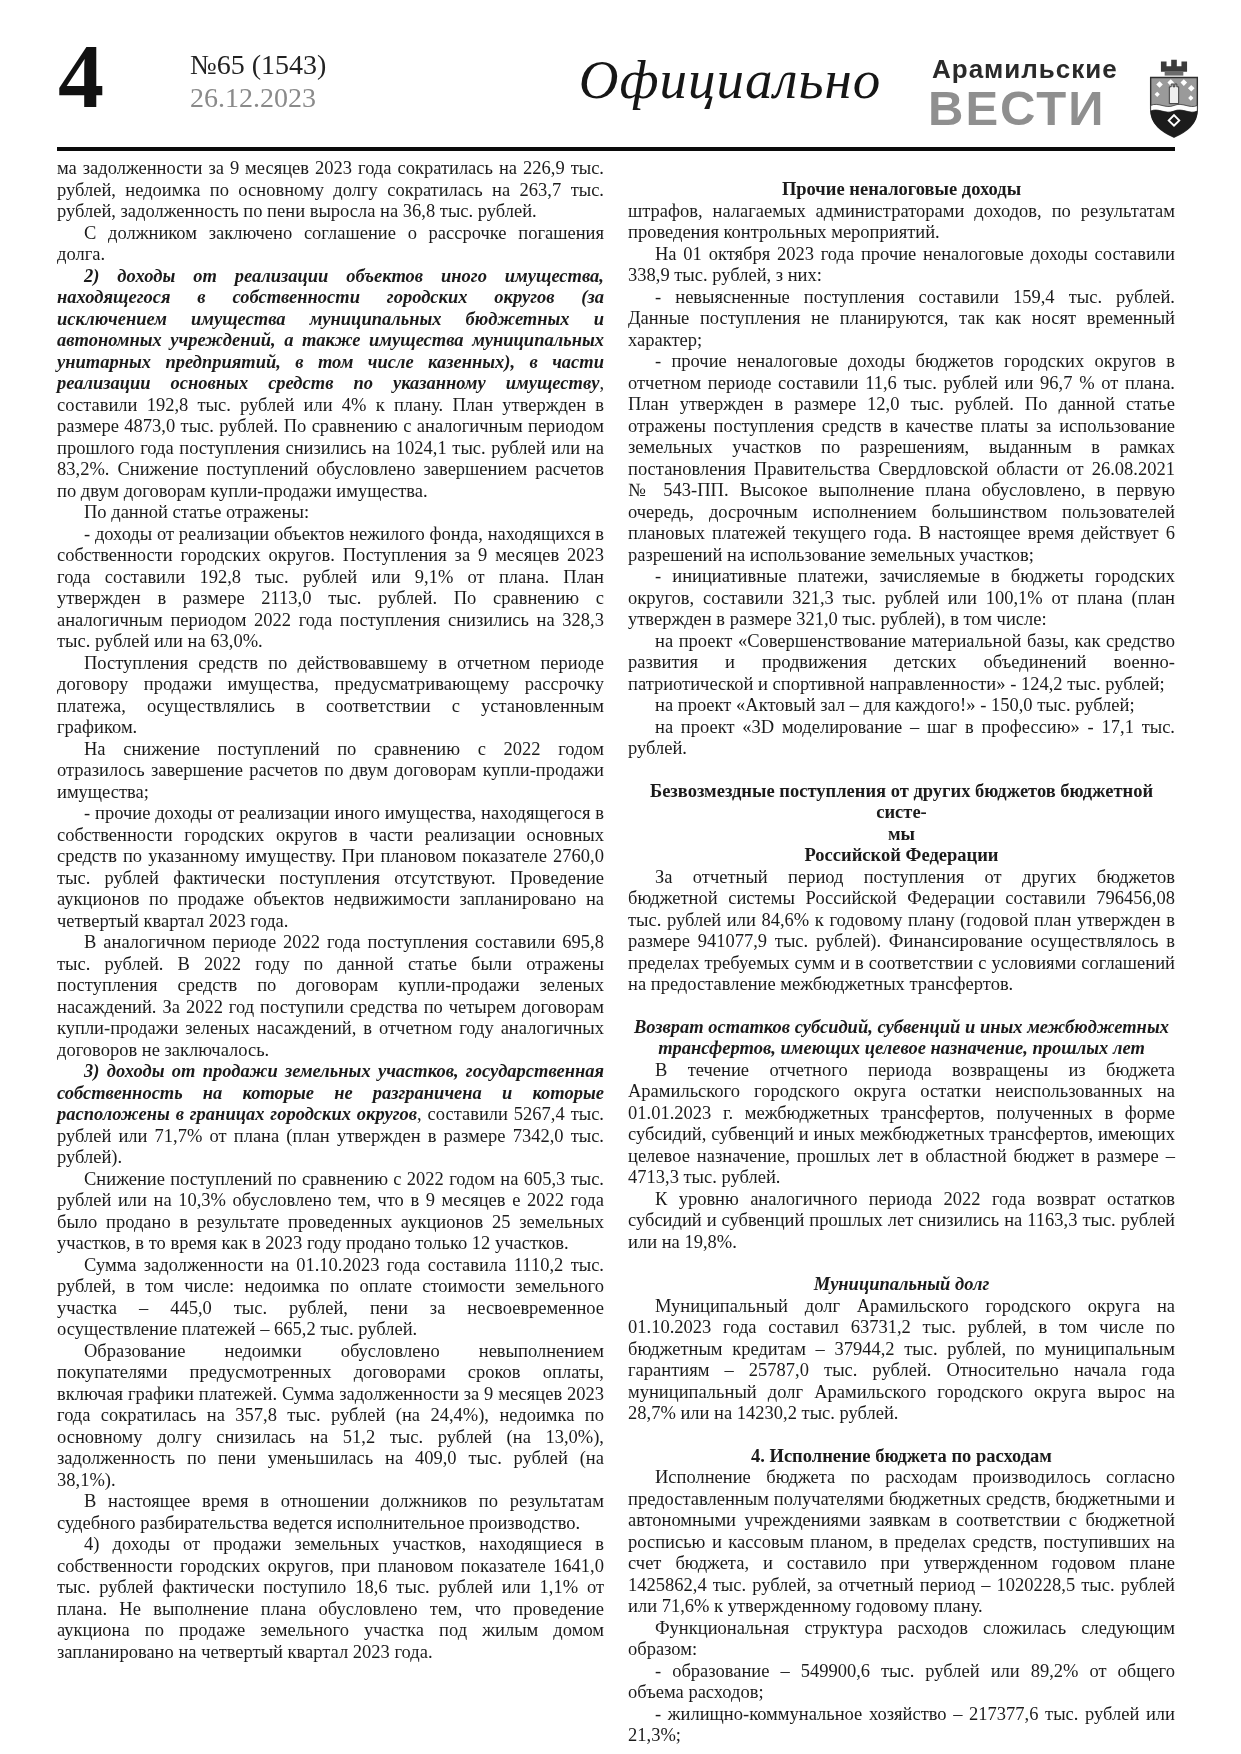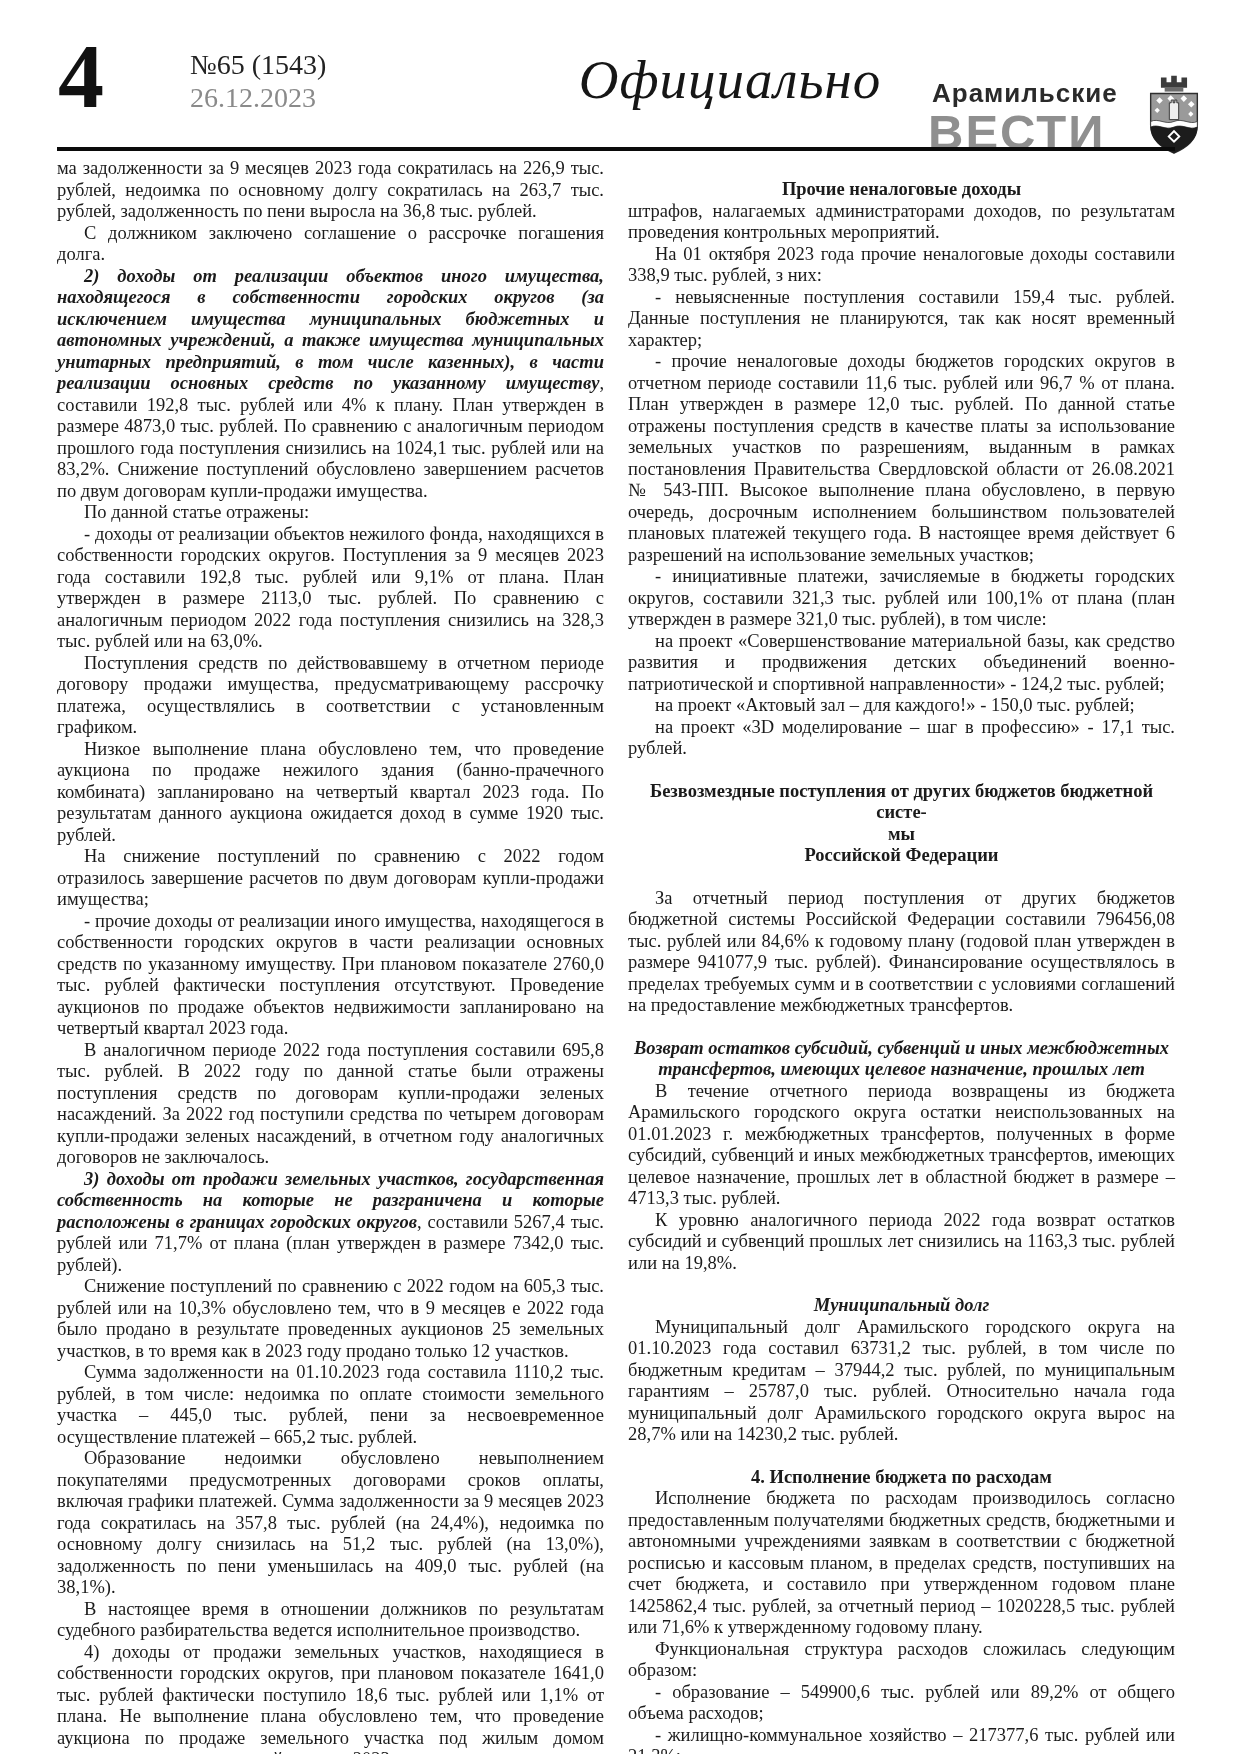--- a/index.html
+++ b/index.html
@@ -19,21 +19,21 @@
     color: #111;
   }
   .issue-block { position: absolute; left: 190px; top: 48px; line-height: 33px; }
   .issue-number { font-size: 28px; color: #222; }
   .issue-date { font-size: 28px; }
   .section-title {
     position: absolute; left: 545px; top: 52px; width: 370px;
     font-size: 55px; font-style: italic; letter-spacing: 1px;
     color: #161616; text-align: center; line-height: 1;
   }
-  .masthead { position: absolute; left: 928px; top: 72px; display: flex; align-items: flex-end; gap: 28px; }
+  .masthead { position: absolute; left: 928px; top: 56px; display: flex; align-items: flex-start; gap: 28px; }
   .masthead-text { font-family: "Liberation Sans", sans-serif; }
   .masthead-line1 { font-size: 26px; font-weight: 700; color: #2a2a2a; letter-spacing: 1px; line-height: 1; padding-left: 4px; }
   .masthead-line2 { font-size: 49px; font-weight: 700; letter-spacing: 2px; line-height: 0.95; margin-top: 3px; }
   .header-rule { position: absolute; left: 57px; top: 147px; width: 1118px; height: 4px; }
   
   .content {
     position: absolute; left: 57px; top: 158px; width: 1118px;
     display: flex; gap: 24px;
   }
   .col { width: 547px; }
@@ -43,21 +43,21 @@
     text-align: justify; text-indent: 27px;
     hyphens: auto; -webkit-hyphens: auto;
   }
   p.noind { text-indent: 0; }
   p.h, p.hi {
     text-align: center; text-indent: 0;
     font-weight: 700; margin-top: 21px;
     white-space: pre-line;
   }
   p.hi { font-style: italic; }
-  p.gap-after { margin-bottom: 21px; }
+  p.gap-after { }
   .run-bi { font-weight: 700; font-style: italic; }
   
   .crest { display: block; }
 </style>
 </head>
 <body>
 
 <div class="page" style="color: rgb(27, 27, 27);">
 
   <div class="page-number">4</div>
@@ -103,21 +103,20 @@
   <div class="header-rule" id="header-rule" style="background: rgb(10, 10, 10);"></div>
 
   <main class="content">
     <div class="col" id="col-left">
         <p class="blk p noind"><span>ма задолженности за 9 месяцев 2023 года сократилась на 226,9 тыс. рублей, недоимка по основному долгу сократилась на 263,7 тыс. рублей, задолженность по пени выросла на 36,8 тыс. рублей.</span></p>
         <p class="blk p"><span>С должником заключено соглашение о рассрочке погашения долга.</span></p>
         <p class="blk p"><span class="run-bi">2) доходы от реализации объектов иного имущества, находящегося в собственности городских округов (за исключением имущества муниципальных бюджетных и автономных учреждений, а также имущества муниципальных унитарных предприятий, в том числе казенных), в части реализации основных средств по указанному имуществу</span><span>, составили 192,8 тыс. рублей или 4% к плану. План утвержден в размере 4873,0 тыс. рублей. По сравнению с аналогичным периодом прошлого года поступления снизились на 1024,1 тыс. рублей или на 83,2%. Снижение поступлений обусловлено завершением расчетов по двум договорам купли-продажи имущества.</span></p>
         <p class="blk p"><span>По данной статье отражены:</span></p>
         <p class="blk p"><span>- доходы от реализации объектов нежилого фонда, находящихся в собственности городских округов. Поступления за 9 месяцев 2023 года составили 192,8 тыс. рублей или 9,1% от плана. План утвержден в размере 2113,0 тыс. рублей. По сравнению с аналогичным периодом 2022 года поступления снизились на 328,3 тыс. рублей или на 63,0%.</span></p>
         <p class="blk p"><span>Поступления средств по действовавшему в отчетном периоде договору продажи имущества, предусматривающему рассрочку платежа, осуществлялись в соответствии с установленным графиком.</span></p>
-        <p class="blk p"><span>Низкое выполнение плана обусловлено тем, что проведение аукциона по продаже нежилого здания (банно-прачечного комбината) запланировано на четвертый квартал 2023 года. По результатам данного аукциона ожидается доход в сумме 1920 тыс. рублей.</span></p>
         <p class="blk p"><span>На снижение поступлений по сравнению с 2022 годом отразилось завершение расчетов по двум договорам купли-продажи имущества;</span></p>
         <p class="blk p"><span>- прочие доходы от реализации иного имущества, находящегося в собственности городских округов в части реализации основных средств по указанному имуществу. При плановом показателе 2760,0 тыс. рублей фактически поступления отсутствуют. Проведение аукционов по продаже объектов недвижимости запланировано на четвертый квартал 2023 года.</span></p>
         <p class="blk p"><span>В аналогичном периоде 2022 года поступления составили 695,8 тыс. рублей. В 2022 году по данной статье были отражены поступления средств по договорам купли-продажи зеленых насаждений. За 2022 год поступили средства по четырем договорам купли-продажи зеленых насаждений, в отчетном году аналогичных договоров не заключалось.</span></p>
         <p class="blk p"><span class="run-bi">3) доходы от продажи земельных участков, государственная собственность на которые не разграничена и которые расположены в границах городских округов</span><span>, составили 5267,4 тыс. рублей или 71,7% от плана (план утвержден в размере 7342,0 тыс. рублей).</span></p>
         <p class="blk p"><span>Снижение поступлений по сравнению с 2022 годом на 605,3 тыс. рублей или на 10,3% обусловлено тем, что в 9 месяцев е 2022 года было продано в результате проведенных аукционов 25 земельных участков, в то время как в 2023 году продано только 12 участков.</span></p>
         <p class="blk p"><span>Сумма задолженности на 01.10.2023 года составила 1110,2 тыс. рублей, в том числе: недоимка по оплате стоимости земельного участка – 445,0 тыс. рублей, пени за несвоевременное осуществление платежей – 665,2 тыс. рублей.</span></p>
         <p class="blk p"><span>Образование недоимки обусловлено невыполнением покупателями предусмотренных договорами сроков оплаты, включая графики платежей. Сумма задолженности за 9 месяцев 2023 года сократилась на 357,8 тыс. рублей (на 24,4%), недоимка по основному долгу снизилась на 51,2 тыс. рублей (на 13,0%), задолженность по пени уменьшилась на 409,0 тыс. рублей (на 38,1%).</span></p>
         <p class="blk p"><span>В настоящее время в отношении должников по результатам судебного разбирательства ведется исполнительное производство.</span></p>
         <p class="blk p"><span>4) доходы от продажи земельных участков, находящиеся в собственности городских округов, при плановом показателе 1641,0 тыс. рублей фактически поступило 18,6 тыс. рублей или 1,1% от плана. Не выполнение плана обусловлено тем, что проведение аукциона по продаже земельного участка под жилым домом запланировано на четвертый квартал 2023 года.</span></p>
       </div>

